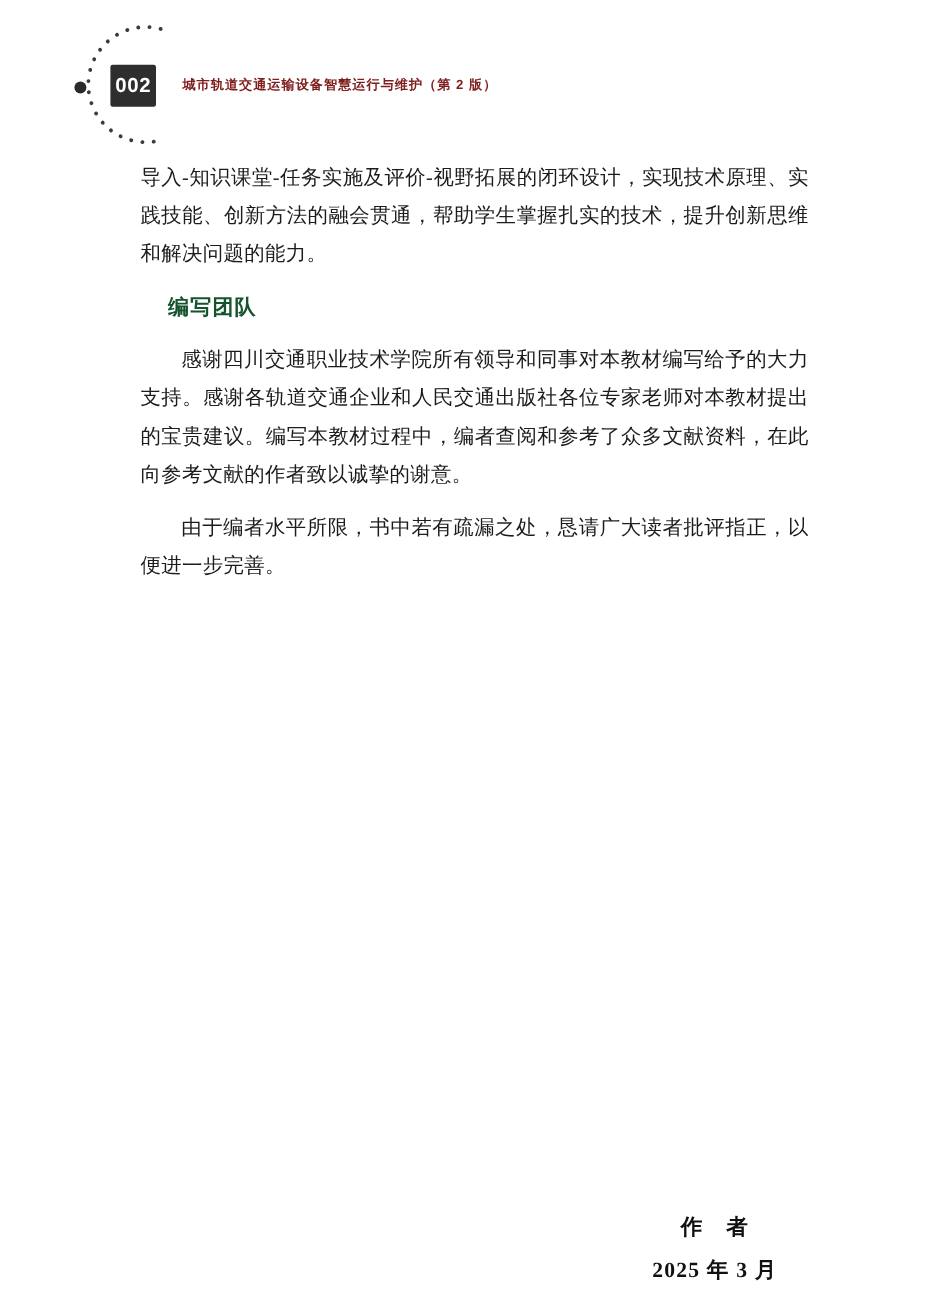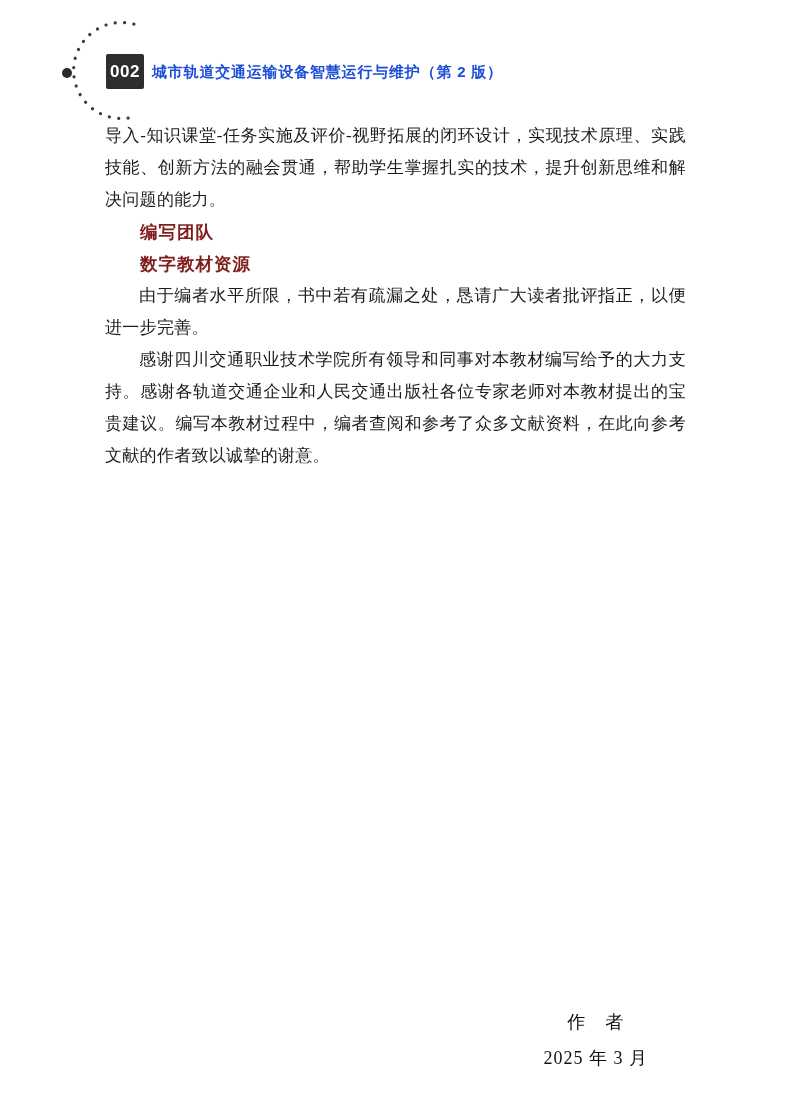--- a/index.html
+++ b/index.html
@@ -14,63 +14,63 @@
   .page { position: relative; width: 790px; height: 1097px; background: #fff; }
 
   
   .hdr-arc { position: absolute; left: 48px; top: 10px; }
   .hdr-bullet {
     position: absolute; left: 62px; top: 68px;
     width: 10px; height: 10px; border-radius: 50%;
     background: #2a2a2a;
   }
   .hdr-badge {
-    position: absolute; left: 106px; top: 54px;
+    position: absolute; left: 92px; top: 54px;
     width: 38px; height: 35px;
     background: #2e2e2e; color: #ffffff;
     border-radius: 2px;
     display: flex; align-items: center; justify-content: center;
     font-family: "Liberation Sans", "DejaVu Sans", sans-serif;
     font-weight: bold; font-size: 17px; letter-spacing: 0.5px;
   }
   .hdr-title {
     position: absolute; left: 152px; top: 63px;
     font-family: "Liberation Sans", "DejaVu Sans", sans-serif;
-    font-weight: bold; font-size: 15px; color: #1d4ed8;
+    font-weight: bold; font-size: 11px; color: #7f1d1d;
     letter-spacing: 0.8px; white-space: nowrap;
   }
 
   
   .body-col {
     position: absolute; left: 105px; top: 120px; width: 581px;
   }
   .para {
-    margin: 0;
+    margin: 12px;
     font-size: 17px; line-height: 32px;
     letter-spacing: 0.3px;
     text-align: justify;
     text-indent: 2em;
     color: #1c1c1c;
   }
   .para.no-indent { text-indent: 0; }
   .sec-heading {
     margin: 0;
     font-family: "Liberation Sans", "DejaVu Sans", sans-serif;
     font-weight: bold; font-size: 17.5px; line-height: 32px;
     letter-spacing: 1px;
     text-indent: 2em;
-    color: #7f1d1d;
+    color: #14532d;
   }
   .platform .wrap-line { text-indent: 0; }
 
   
   .signature {
     position: absolute; top: 1004px; right: 142px;
     text-align: center;
-    font-weight: normal; font-size: 18px; line-height: 36px;
+    font-weight: bold; font-size: 18px; line-height: 36px;
     letter-spacing: 1px; color: #111;
   }
 </style>
 </head>
 <body>
 
 <div class="page">
 
   <svg class="hdr-arc" width="130" height="130" viewBox="0 0 130 130">
     <path d="M 85.9 14.1 A 48 48 0 1 0 85.9 106.9" fill="none" stroke="#3b3b3b" stroke-width="3.2" stroke-linecap="round" stroke-dasharray="0.1 9.3"></path>
@@ -80,25 +80,24 @@
   <div class="hdr-badge">002</div>
 
   <div class="hdr-title">城市轨道交通运输设备智慧运行与维护（第 2 版）</div>
 
   <main class="body-col">
 
     <p class="para no-indent">导入-知识课堂-任务实施及评价-视野拓展的闭环设计，实现技术原理、实践技能、创新方法的融会贯通，帮助学生掌握扎实的技术，提升创新思维和解决问题的能力。</p>
 
     <h3 class="sec-heading">编写团队</h3>
 
-    <h3 class="sec-heading">数字教材资源</h3>
 
 
+    <p class="para">感谢四川交通职业技术学院所有领导和同事对本教材编写给予的大力支持。感谢各轨道交通企业和人民交通出版社各位专家老师对本教材提出的宝贵建议。编写本教材过程中，编者查阅和参考了众多文献资料，在此向参考文献的作者致以诚挚的谢意。</p>
     <p class="para">由于编者水平所限，书中若有疏漏之处，恳请广大读者批评指正，以便进一步完善。</p>
-    <p class="para">感谢四川交通职业技术学院所有领导和同事对本教材编写给予的大力支持。感谢各轨道交通企业和人民交通出版社各位专家老师对本教材提出的宝贵建议。编写本教材过程中，编者查阅和参考了众多文献资料，在此向参考文献的作者致以诚挚的谢意。</p>
 
   </main>
 
   <footer class="signature">
     <div>作　者</div>
     <div>2025 年 3 月</div>
   </footer>
 
 </div>
 

